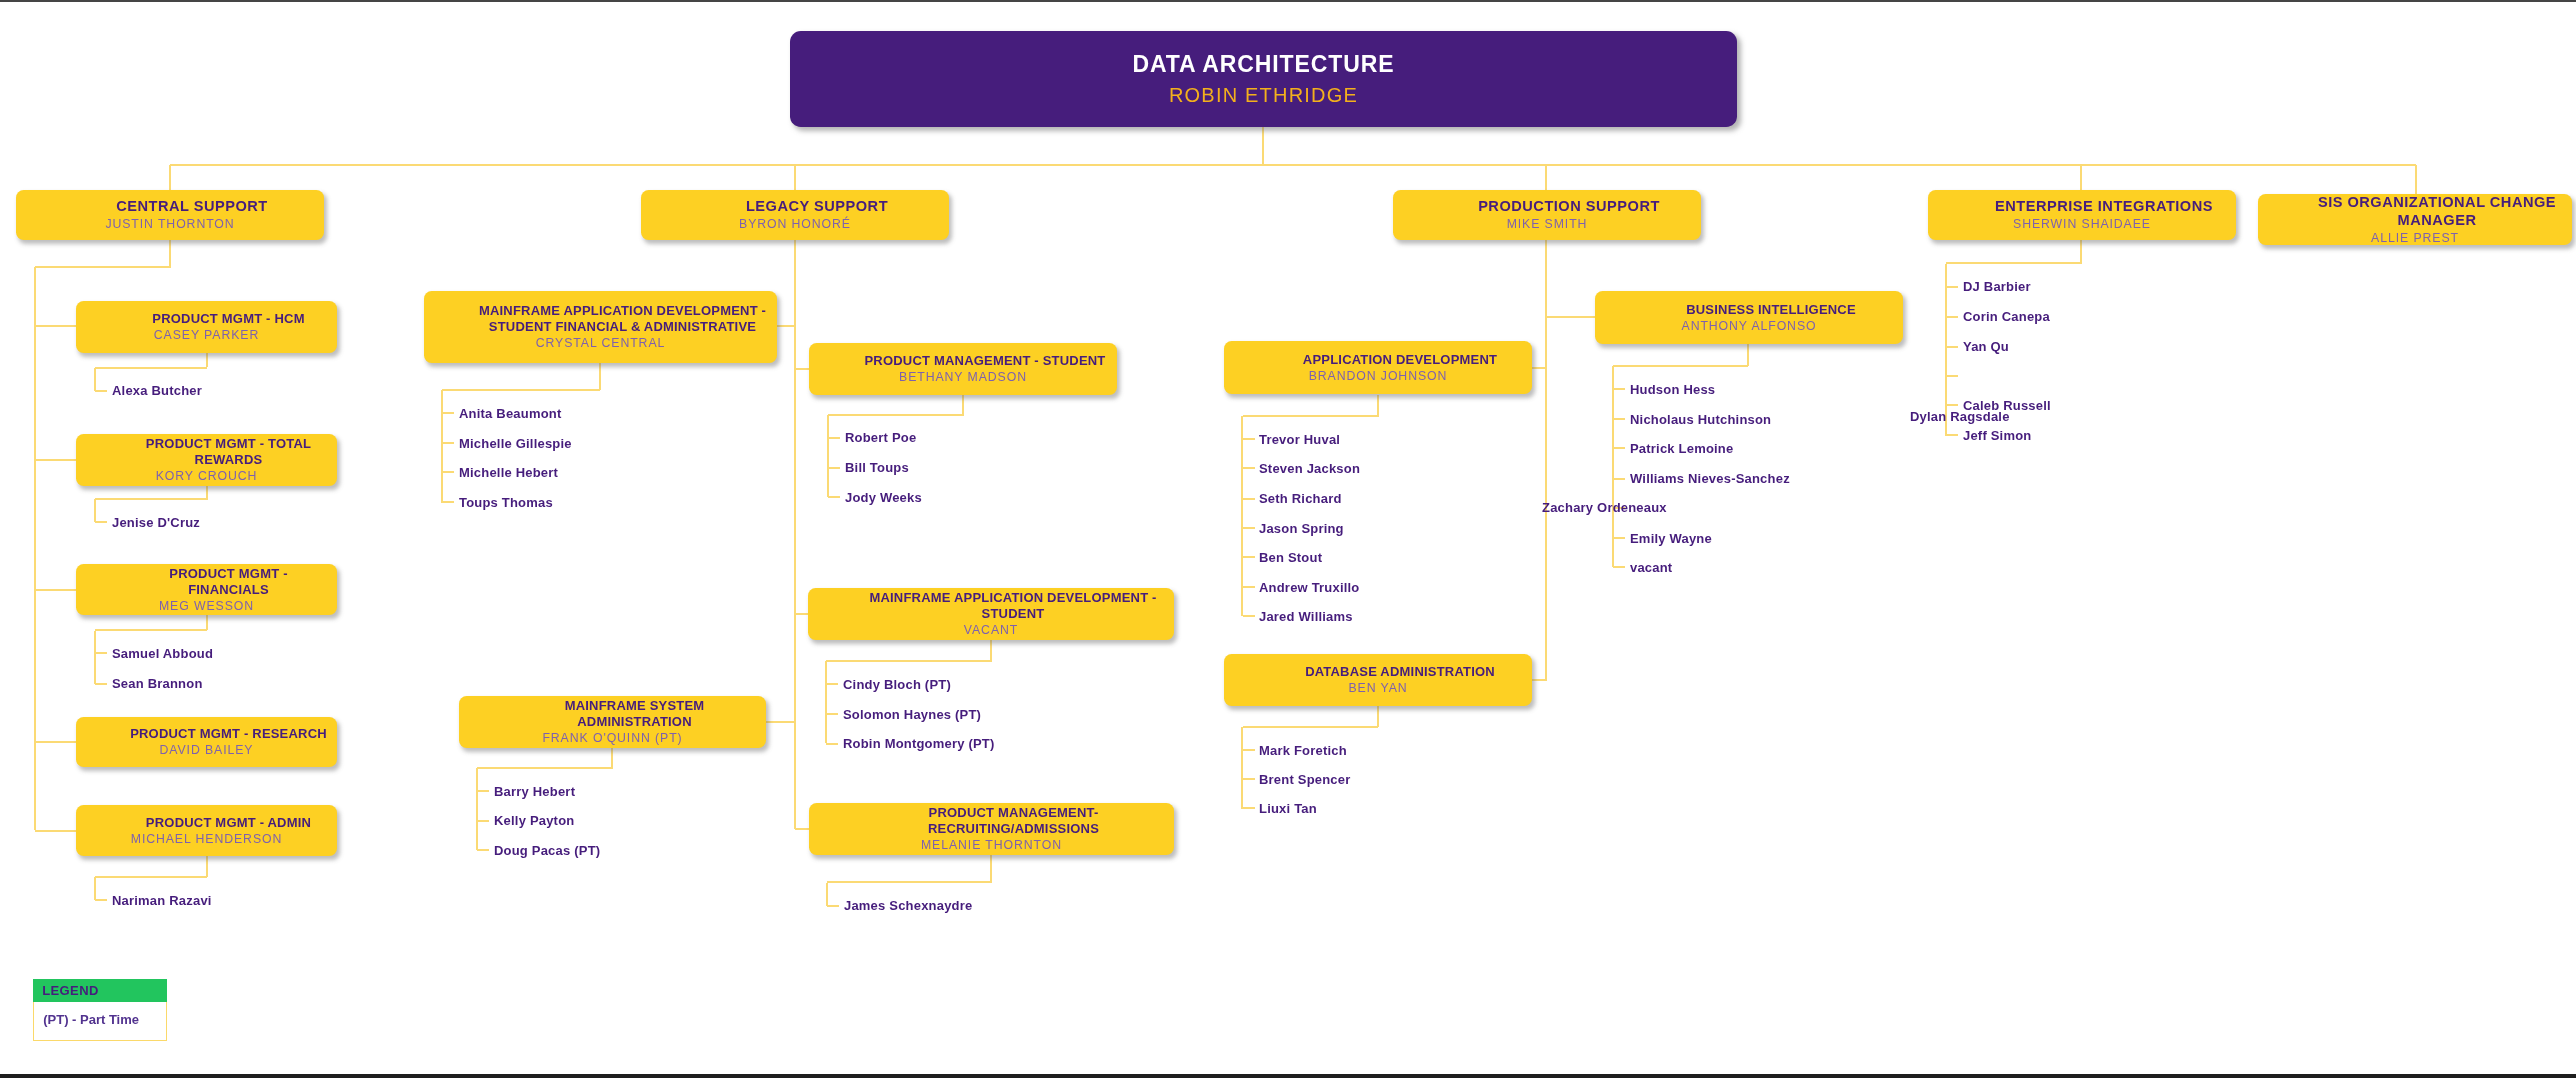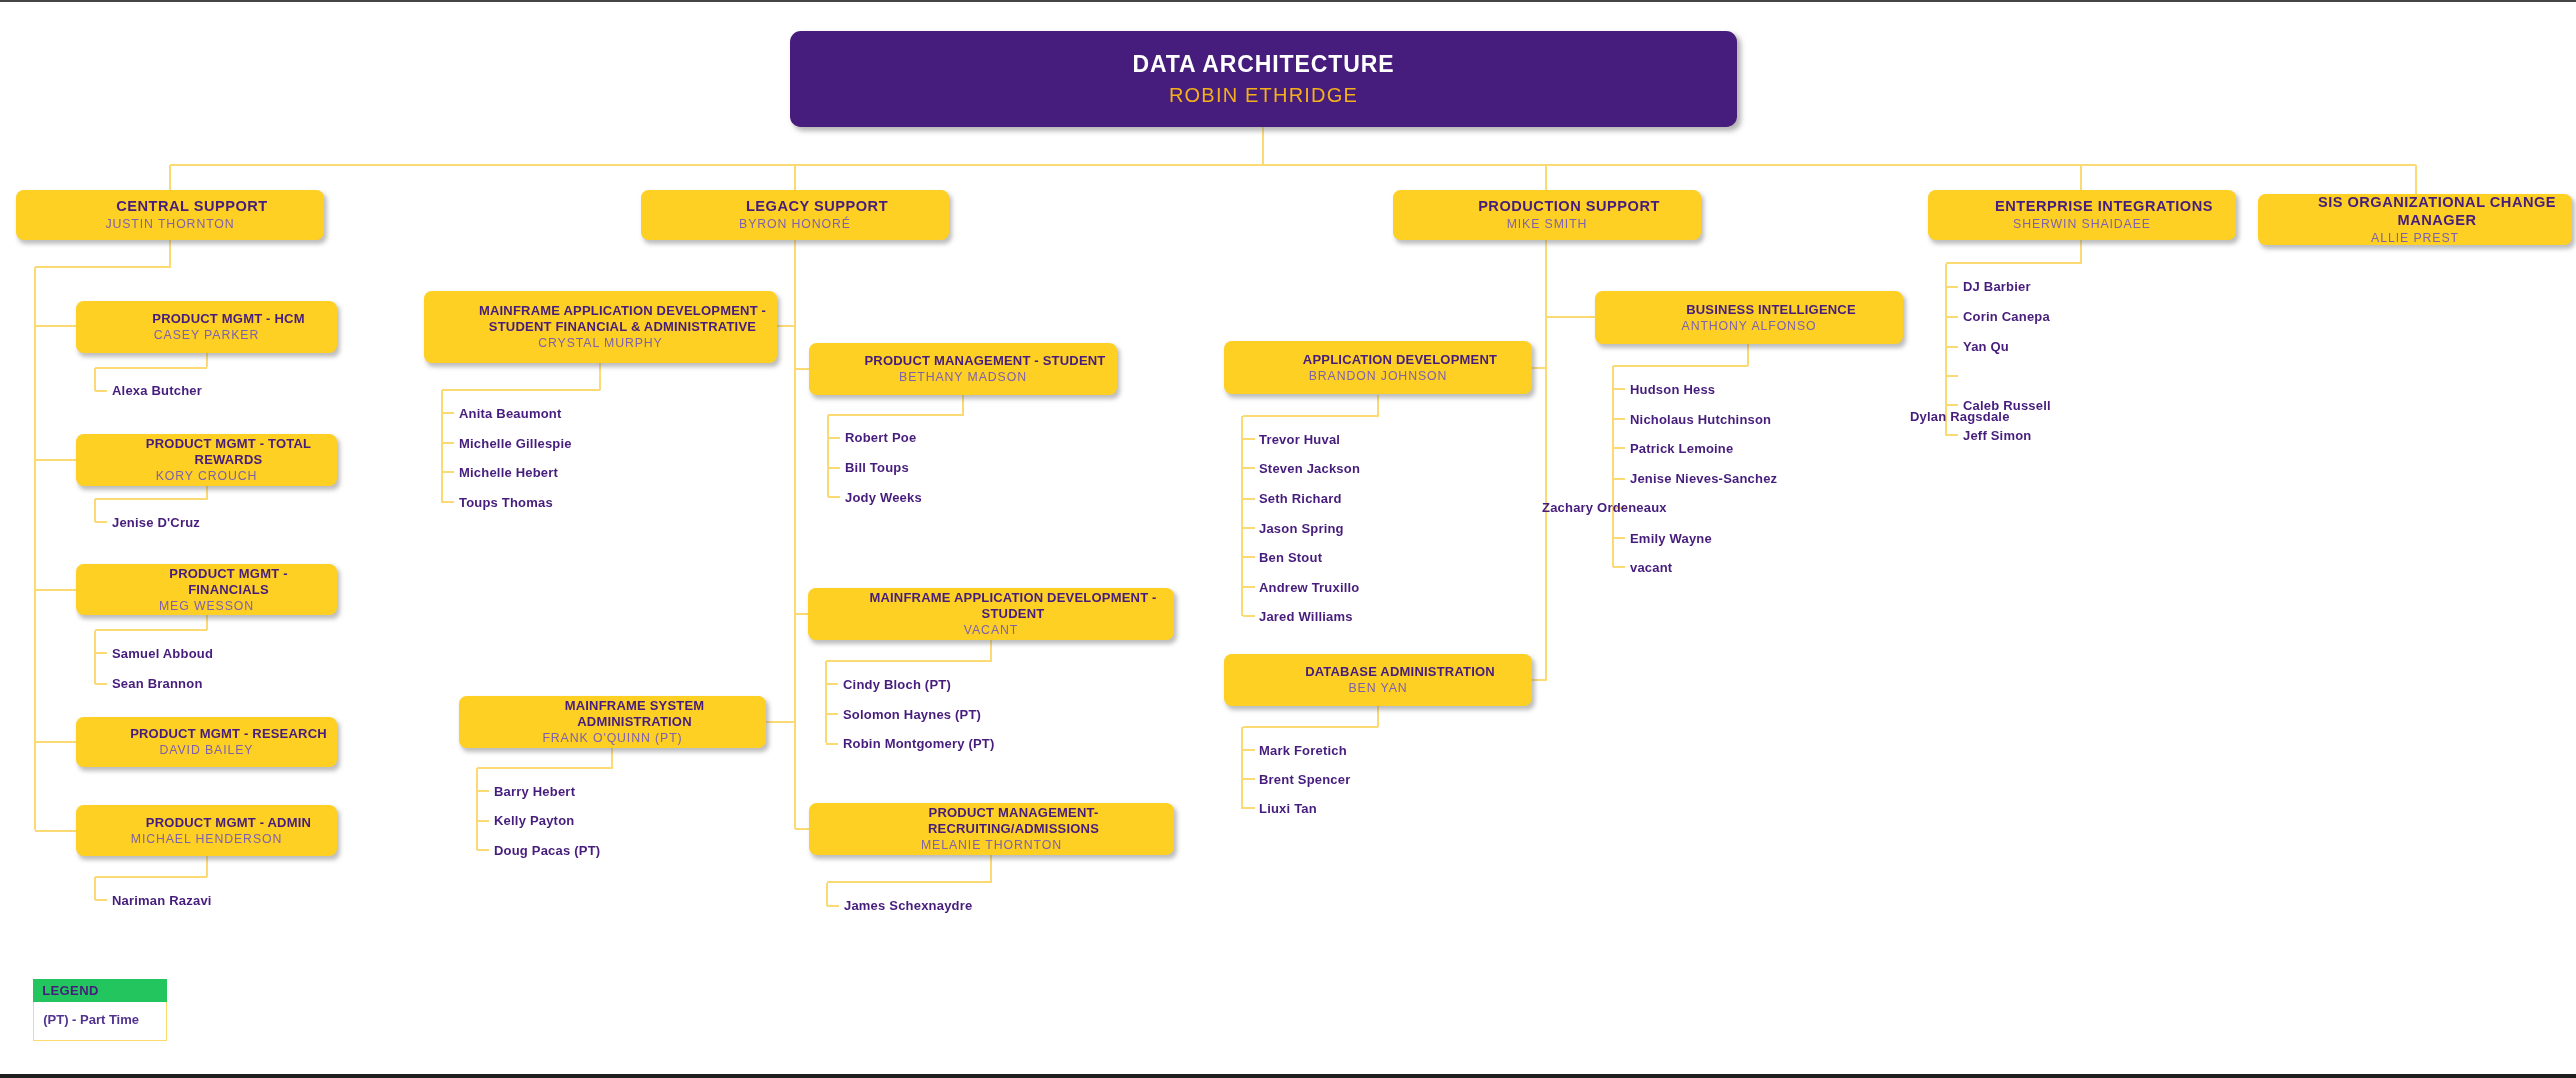--- a/index.html
+++ b/index.html
@@ -117,21 +117,21 @@
     <div class="box" style="left: 76px; top: 717px; width: 261px; height: 50px;">
       <div class="t">PRODUCT MGMT - RESEARCH</div>
       <div class="n">DAVID BAILEY</div>
     </div>
     <div class="box" style="left: 76px; top: 805px; width: 261px; height: 51px;">
       <div class="t">PRODUCT MGMT - ADMIN</div>
       <div class="n">MICHAEL HENDERSON</div>
     </div>
     <div class="box" style="left: 424px; top: 291px; width: 353px; height: 72px;">
       <div class="t">MAINFRAME APPLICATION DEVELOPMENT - STUDENT FINANCIAL &amp; ADMINISTRATIVE</div>
-      <div class="n">CRYSTAL MURPHY</div>
+      <div class="n">CRYSTAL CENTRAL</div>
     </div>
     <div class="box" style="left: 809px; top: 343px; width: 308px; height: 52px;">
       <div class="t">PRODUCT MANAGEMENT - STUDENT</div>
       <div class="n">BETHANY MADSON</div>
     </div>
     <div class="box" style="left: 808px; top: 588px; width: 366px; height: 52px;">
       <div class="t">MAINFRAME APPLICATION DEVELOPMENT - STUDENT</div>
       <div class="n">VACANT</div>
     </div>
     <div class="box" style="left: 459px; top: 696px; width: 307px; height: 52px;">
@@ -254,21 +254,21 @@
     <div class="line" style="left: 1747px; top: 344px; width: 2.3px; height: 22.4px;"></div>
     <div class="line" style="left: 1613px; top: 365px; width: 135px; height: 2.3px;"></div>
     <div class="line" style="left: 1612px; top: 366px; width: 2.3px; height: 201px;"></div>
     <div class="line" style="left: 1613px; top: 388px; width: 12.3px; height: 2.3px;"></div>
     <div class="staff" style="left: 1630px; top: 381px;">Hudson Hess</div>
     <div class="line" style="left: 1613px; top: 418px; width: 12.3px; height: 2.3px;"></div>
     <div class="staff" style="left: 1630px; top: 411px;">Nicholaus Hutchinson</div>
     <div class="line" style="left: 1613px; top: 447px; width: 12.3px; height: 2.3px;"></div>
     <div class="staff" style="left: 1630px; top: 440px;">Patrick Lemoine</div>
     <div class="line" style="left: 1613px; top: 478px; width: 12.3px; height: 2.3px;"></div>
-    <div class="staff" style="left: 1630px; top: 470px;">Jenise Nieves-Sanchez</div>
+    <div class="staff" style="left: 1630px; top: 470px;">Williams Nieves-Sanchez</div>
     <div class="line" style="left: 1613px; top: 507px; width: 12.3px; height: 2.3px;"></div>
     <div class="staff" style="left: 1542px; top: 499px;">Zachary Ordeneaux</div>
     <div class="line" style="left: 1613px; top: 537px; width: 12.3px; height: 2.3px;"></div>
     <div class="staff" style="left: 1630px; top: 530px;">Emily Wayne</div>
     <div class="line" style="left: 1613px; top: 566px; width: 12.3px; height: 2.3px;"></div>
     <div class="staff" style="left: 1630px; top: 559px;">vacant</div>
     <div class="line" style="left: 1377px; top: 706px; width: 2.3px; height: 21px;"></div>
     <div class="line" style="left: 1243px; top: 726px; width: 135px; height: 2.3px;"></div>
     <div class="line" style="left: 1241px; top: 727px; width: 2.3px; height: 82px;"></div>
     <div class="line" style="left: 1243px; top: 749px; width: 12.3px; height: 2.3px;"></div>

